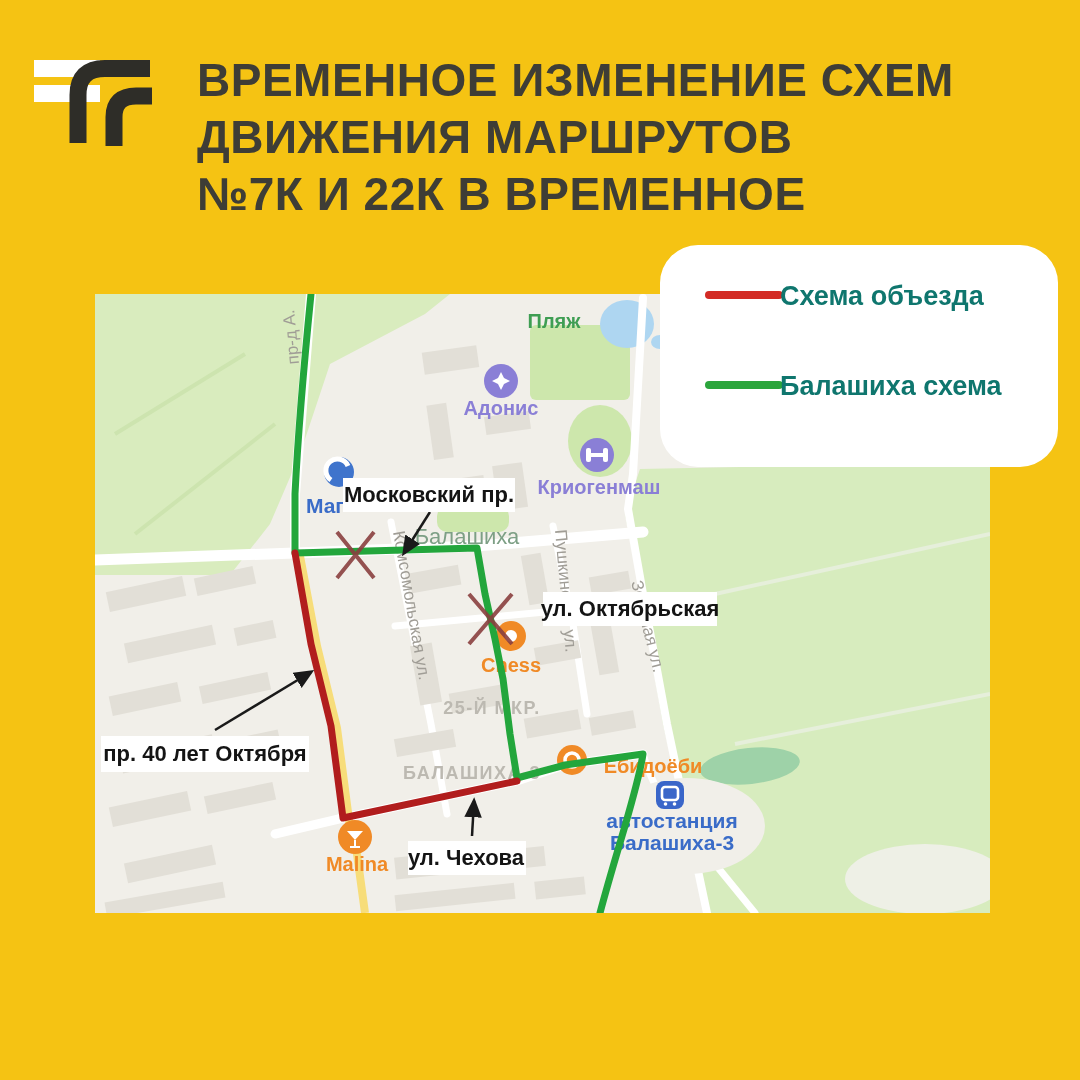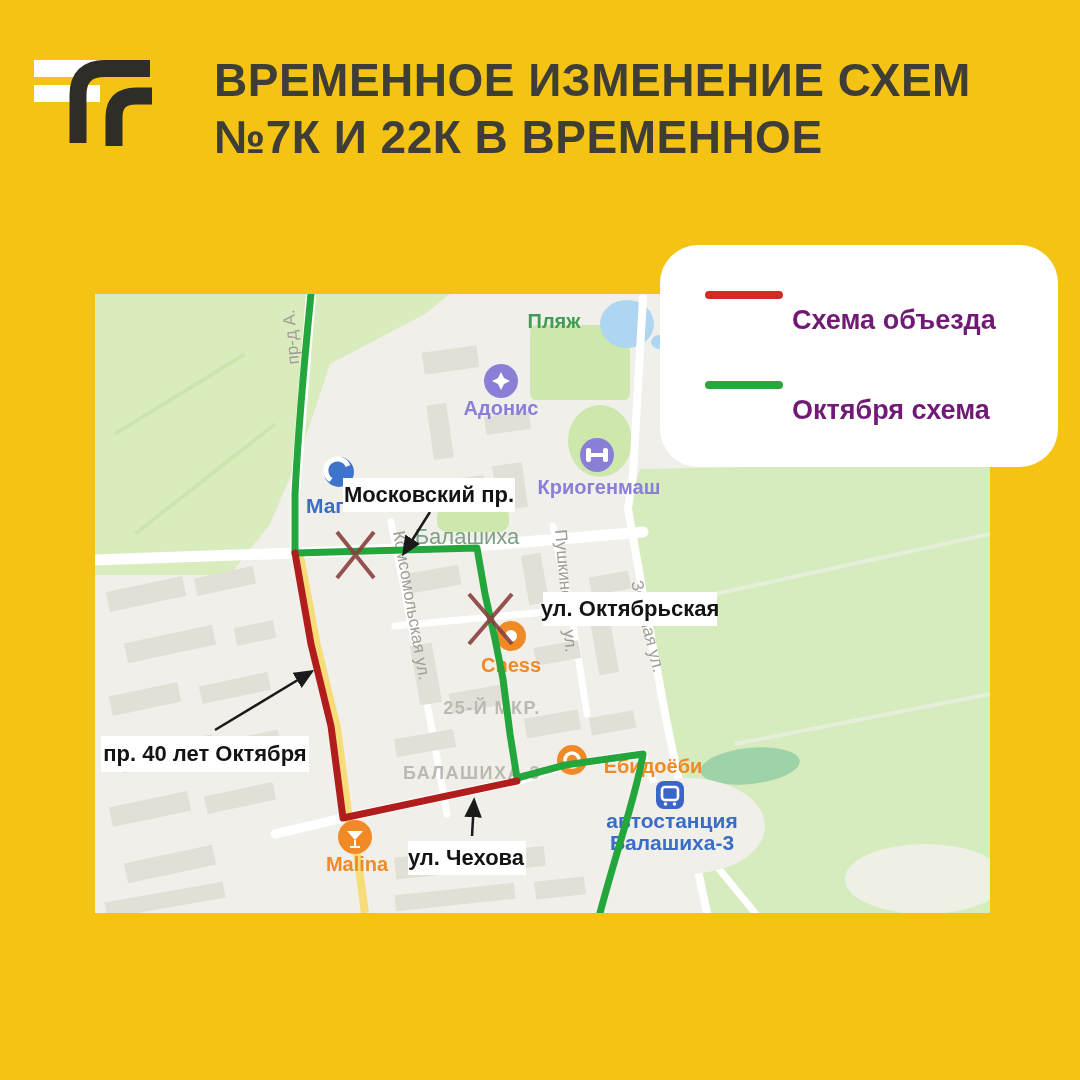--- a/index.html
+++ b/index.html
@@ -3,38 +3,38 @@
 <meta charset="utf-8">
 <style>
   html,body{margin:0;padding:0;}
   body{
     width:1080px;height:1080px;position:relative;overflow:hidden;
     background:#F5C313;
     font-family:"Liberation Sans",sans-serif;
   }
   .logo{position:absolute;left:28px;top:50px;width:140px;height:108px;}
   .title{
-    position:absolute;left:214px;top:52px;width:860px;
+    position:absolute;left:197px;top:52px;width:860px;
     font-size:46px;line-height:57px;font-weight:700;letter-spacing:.5px;
     color:#3E3D36;
   }
   .title div{white-space:nowrap;}
   .map{
     position:absolute;left:95px;top:294px;width:895px;height:619px;
     background:#F1EFE9;overflow:hidden;
   }
   .legend{
     position:absolute;left:660px;top:245px;width:398px;height:222px;
     background:#FFFFFF;border-radius:38px;z-index:5;
   }
   .legend .sw{position:absolute;left:45px;width:78px;height:8px;border-radius:4px;}
   .sw-red{top:46px;background:#D32B25;}
   .sw-green{top:136px;background:#2BA53C;}
   .legend .lab{
-    position:absolute;left:132px;color:#701a75;font-weight:700;font-size:27px;line-height:33px;margin-top:24px;
+    position:absolute;left:120px;color:#0f766e;font-weight:700;font-size:27px;line-height:33px;
   }
   .lab-red{top:35px;}
   .lab-green{top:125px;}
   
   text{font-family:"Liberation Sans",sans-serif;}
   .callout-text{font-size:22px;font-weight:700;fill:#141414;}
   .street{font-size:17px;fill:#A09D96;}
   .district{font-size:18px;font-weight:700;fill:#BCB9B1;letter-spacing:1.5px;}
   .city{font-size:22px;fill:#7D9F85;}
   .poi-purple{font-size:20px;font-weight:700;fill:#8A7FD6;}
@@ -51,20 +51,21 @@
     <rect x="6" y="35" width="66" height="17" fill="#FFFFFF"></rect>
   </g>
   <g fill="none" stroke="#2E2D28" stroke-width="17">
     <path d="M 122 18.5 L 77 18.5 Q 50 18.5 50 45 L 50 93"></path>
     <path d="M 124 46 L 108 46 Q 86 46 86 67 L 86 96"></path>
   </g>
 </svg>
 
 <div class="title">
   <div>ВРЕМЕННОЕ ИЗМЕНЕНИЕ СХЕМ</div>
+  <div>ДВИЖЕНИЯ МАРШРУТОВ</div>
   <div>№7К И 22К В ВРЕМЕННОЕ</div>
 </div>
 
 <div class="map">
 <svg width="895" height="619" viewBox="0 0 895 619">
   <defs>
     <marker id="arrowhead" markerWidth="9" markerHeight="9" refX="6.5" refY="3.5" orient="auto">
       <path d="M0,0 L8,3.5 L0,7 Z" fill="#1A1A1A"></path>
     </marker>
   </defs>
@@ -241,15 +242,15 @@
     <text class="callout-text" x="371" y="571" text-anchor="middle">ул. Чехова</text>
   </g>
 </svg>
 </div>
 
 <div class="legend">
   <div class="sw sw-red"></div>
   <div class="lab lab-red">Схема объезда</div>
   <div class="sw sw-green"></div>
   <div class="lab lab-green">
-    <div>Октября схема</div>
+    <div>Балашиха схема</div>
   </div>
 </div>
 
 </body></html>

